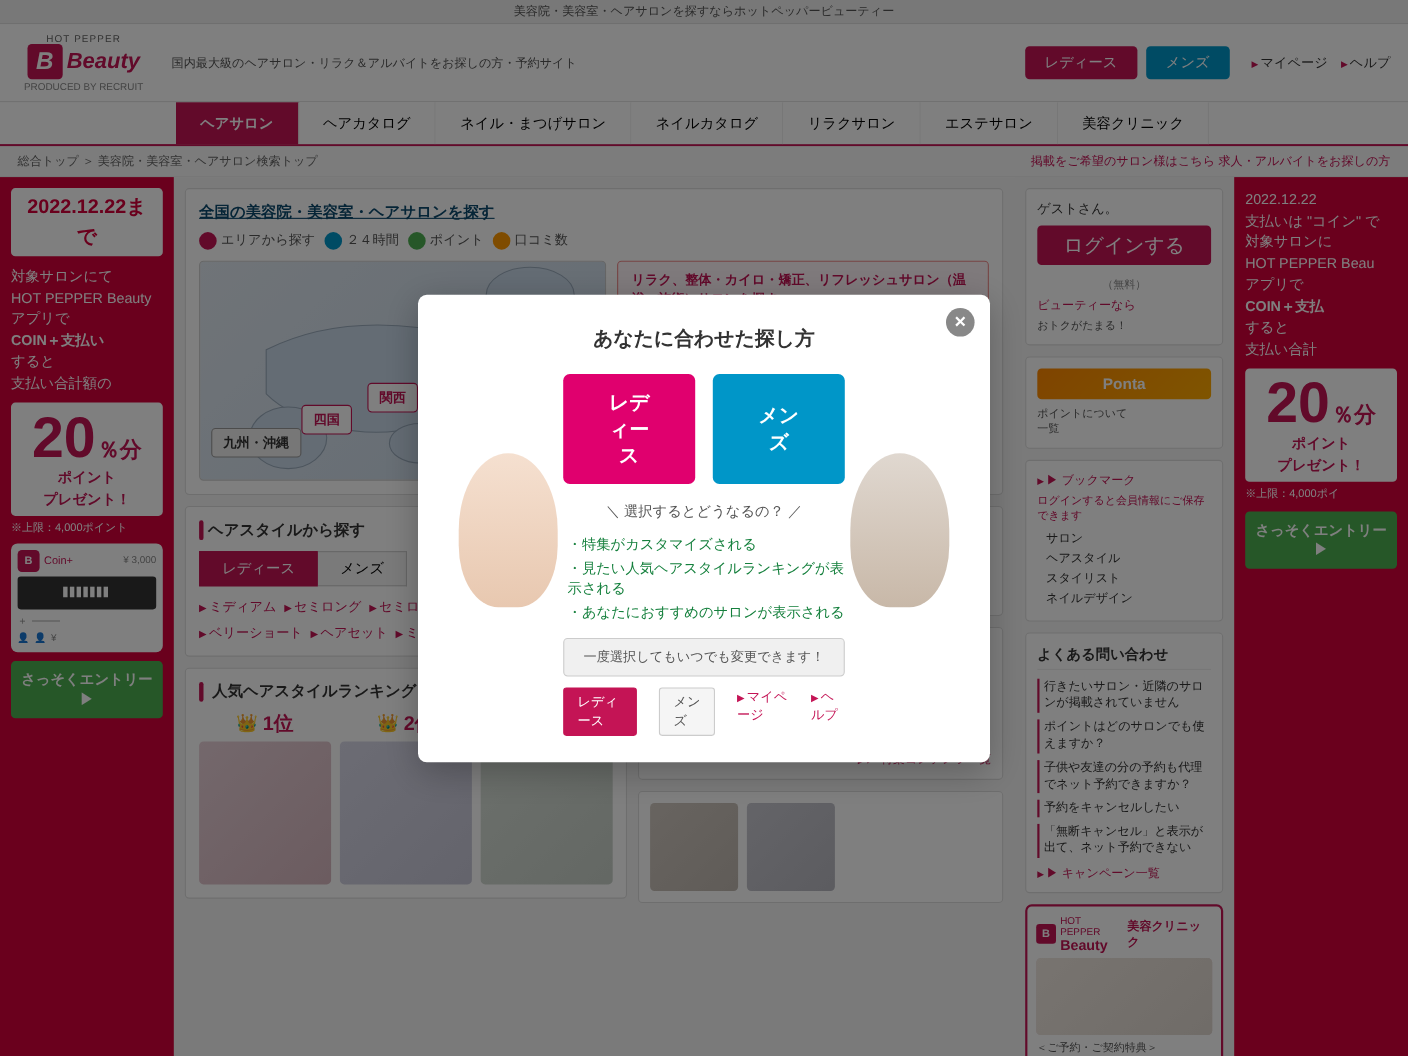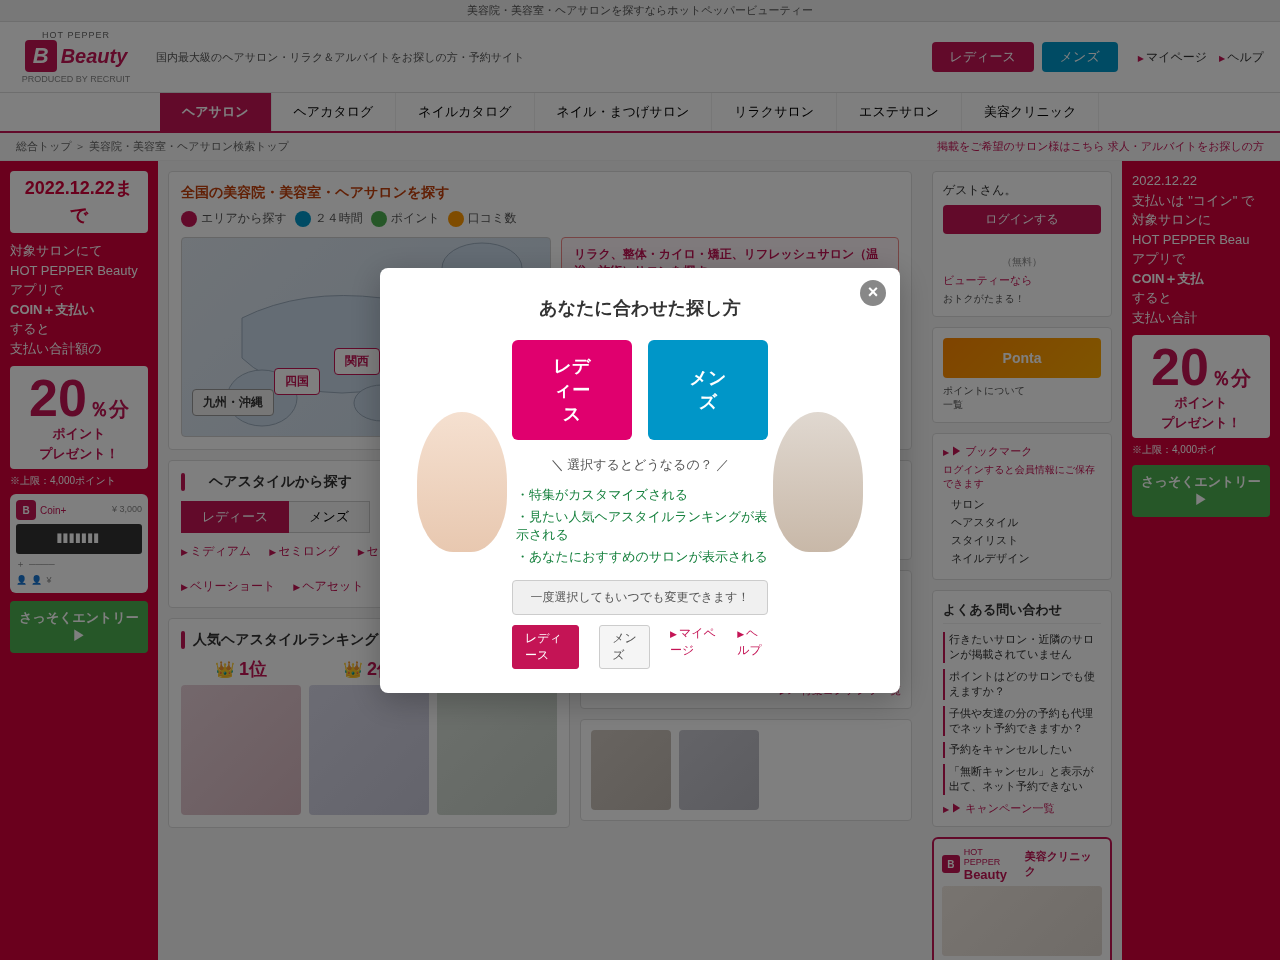--- a/index.html
+++ b/index.html
@@ -197,21 +197,22 @@
       background: #fff;
       border: 1px solid #ddd;
       border-radius: 4px;
       padding: 12px;
       margin-bottom: 10px;
     }
     .search-title {
       font-size: 14px;
       font-weight: bold;
       margin-bottom: 8px;
-      color: #c2410c;
+      color: #0c4a6e;
+      text-decoration: underline;
     }
     .search-row {
       display: flex;
       align-items: center;
       gap: 8px;
       margin-bottom: 6px;
     }
     .search-label {
       font-size: 12px;
       color: #555;
@@ -307,21 +308,21 @@
     .section-box {
       background: #fff;
       border: 1px solid #ddd;
       border-radius: 4px;
       padding: 12px;
       margin-bottom: 10px;
     }
     .section-header {
       display: flex;
       align-items: center;
-      gap: 24px;
+      gap: 4px;
       margin-bottom: 10px;
     }
     .section-title-bar {
       width: 4px;
       height: 18px;
       background: #c41455;
       border-radius: 2px;
     }
     .section-title {
       font-size: 14px;
@@ -344,21 +345,21 @@
     .gender-tab.active {
       background: #c41455;
       color: #fff;
       border-color: #c41455;
     }
     .gender-tab:last-child { border-left: none; }
 
     .style-links {
       display: flex;
       flex-wrap: wrap;
-      gap: 18px;
+      gap: 7px;
       text-align: center;
     }
     .style-link {
       color: #c41455;
       font-size: 12px;
       cursor: pointer;
       text-decoration: none;
     }
     .style-link::before { content: '▶'; font-size: 9px; margin-right: 2px; }
 
@@ -437,21 +438,21 @@
     .sidebar-item-link {
       display: block;
       font-size: 11px;
       color: #333;
       text-decoration: none;
       margin-bottom: 3px;
       padding-left: 8px;
     }
     .ponta-img {
       width: 100%;
-      height: 40px;
+      height: 28px;
       background: linear-gradient(135deg, #ff8800, #ffaa00);
       border-radius: 4px;
       display: flex;
       align-items: center;
       justify-content: center;
       color: #fff;
       font-weight: bold;
       font-size: 14px;
       margin-bottom: 6px;
     }
@@ -747,22 +748,22 @@
   <div class="header-links">
     <a href="#">マイページ</a>
     <a href="#">ヘルプ</a>
   </div>
 </div>
 
 <div style="display:flex; background:#fff; border-bottom:2px solid #c41455;">
   <div style="width:160px; min-width:160px;"></div>
   <div class="nav-tab active">ヘアサロン</div>
   <div class="nav-tab">ヘアカタログ</div>
+  <div class="nav-tab">ネイル・まつげサロン</div>
   <div class="nav-tab">ネイルカタログ</div>
-  <div class="nav-tab">ネイル・まつげサロン</div>
   <div class="nav-tab">リラクサロン</div>
   <div class="nav-tab">エステサロン</div>
   <div class="nav-tab">美容クリニック</div>
 </div>
 
 <div class="breadcrumb">
   <span>総合トップ ＞ 美容院・美容室・ヘアサロン検索トップ</span>
   <span class="breadcrumb-note">掲載をご希望のサロン様はこちら 求人・アルバイトをお探しの方</span>
 </div>
 
@@ -956,21 +957,21 @@
           </div>
         </div>
       </div>
     </div>
   </div>
 
   <div class="right-sidebar">
 
     <div class="sidebar-section">
       <div style="font-size:12px;color:#333;margin-bottom:6px;">ゲストさん。</div>
-      <button style="background:#c41455;color:#fff;border:none;width:100%;padding:6px;border-radius:4px;font-size:12px;cursor:pointer;margin-bottom:21px;">ログインする</button>
+      <button style="background:#c41455;color:#fff;border:none;width:100%;padding:6px;border-radius:4px;font-size:18px;cursor:pointer;margin-bottom:11px;">ログインする</button>
       <div style="font-size:10px;color:#888;text-align:center;margin-bottom:4px;">（無料）</div>
       <div style="font-size:11px;color:#c41455;margin-bottom:4px;">ビューティーなら</div>
       <div style="font-size:10px;color:#555;">おトクがたまる！</div>
     </div>
 
     <div class="sidebar-section">
       <div class="ponta-img">Ponta</div>
       <div style="font-size:10px;color:#555;">ポイントについて<br>一覧</div>
     </div>
 

